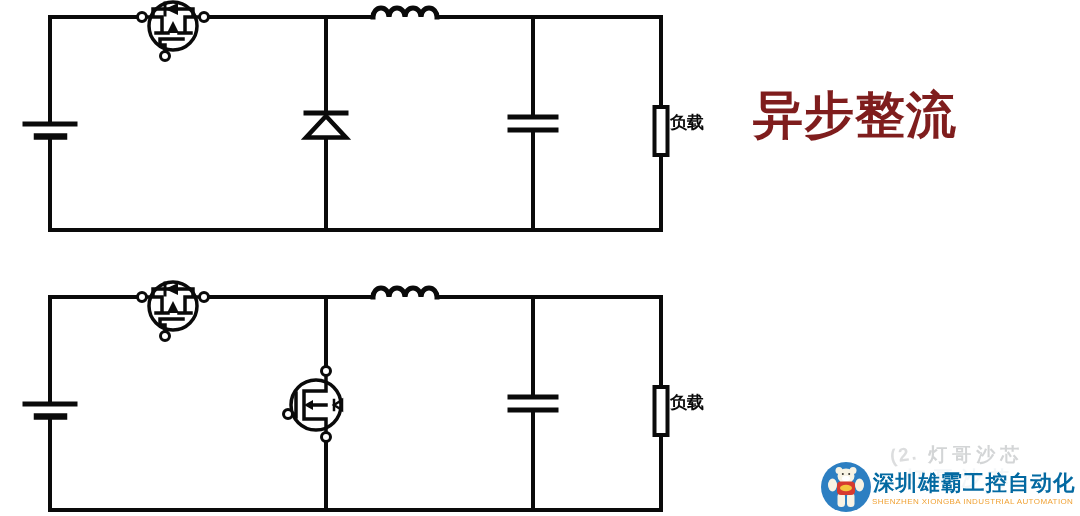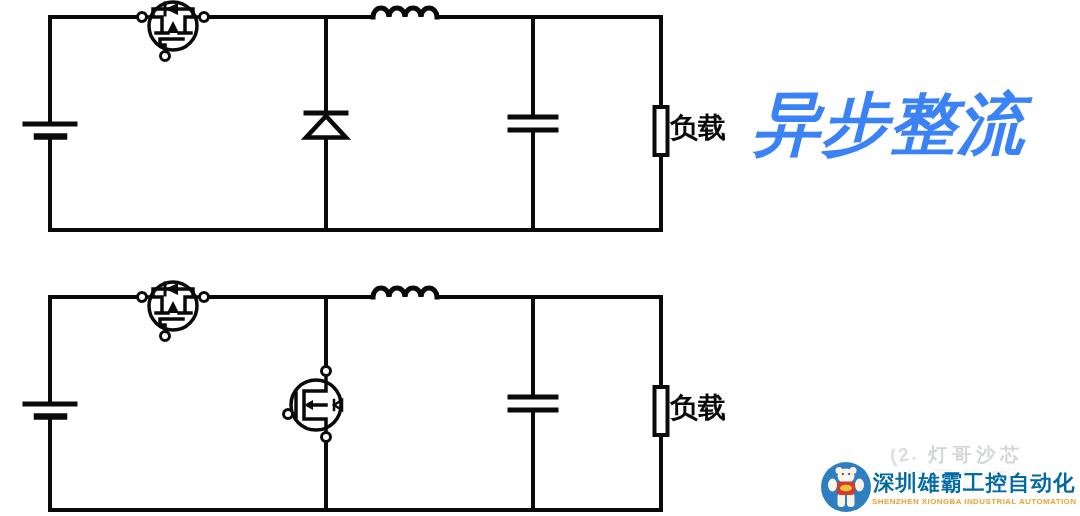--- a/index.html
+++ b/index.html
@@ -2,44 +2,44 @@
 <html><head>
 <meta charset="utf-8">
 <style>
   html,body{margin:0;padding:0;background:#ffffff;}
   .screen{
     position:relative;width:1080px;height:516px;background:#ffffff;
     overflow:hidden;font-family:"Liberation Sans",sans-serif;
   }
   .abs{position:absolute;}
   .circuit-title{
-    font-size:67px;font-weight:800;color:#3b82f6;line-height:1;
-    letter-spacing:1px;white-space:nowrap;font-style:italic;
+    font-size:50px;font-weight:800;color:#7f1d1d;line-height:1;
+    letter-spacing:1px;white-space:nowrap;
   }
   .load-label{
-    font-size:28px;font-weight:800;color:#0a0a0a;line-height:1;white-space:nowrap;
+    font-size:17px;font-weight:800;color:#0a0a0a;line-height:1;white-space:nowrap;
   }
   .watermark{
     font-size:19px;font-weight:700;color:#b9bcbe;opacity:.62;
     letter-spacing:5px;white-space:nowrap;line-height:1;
   }
   .watermark .wm-prefix{
     letter-spacing:2px;display:inline-block;transform:rotate(-8deg);
     margin-right:10px;opacity:.8;
   }
   .watermark-ghost{
     font-size:20px;font-weight:700;color:#9fb8cc;opacity:.12;
     letter-spacing:8px;white-space:nowrap;line-height:1;
   }
   .logo-cn{
     font-size:21.5px;font-weight:800;color:#0369a1;line-height:1;
     letter-spacing:1px;white-space:nowrap;
   }
   .logo-en{
-    font-size:8px;font-weight:700;color:#f0a235;line-height:1;
+    font-size:8px;font-weight:400;color:#f0a235;line-height:1;
     letter-spacing:.4px;white-space:nowrap;
   }
   svg{display:block;}
 </style>
 </head>
 <body>
 
 <div class="screen">
 
   <svg class="abs" style="left:0;top:0" width="1080" height="516" viewBox="0 0 1080 516">

